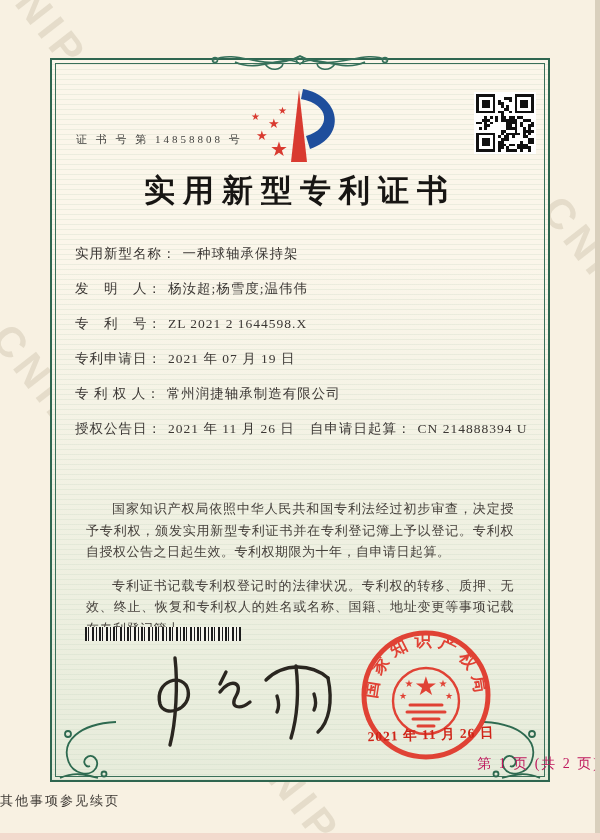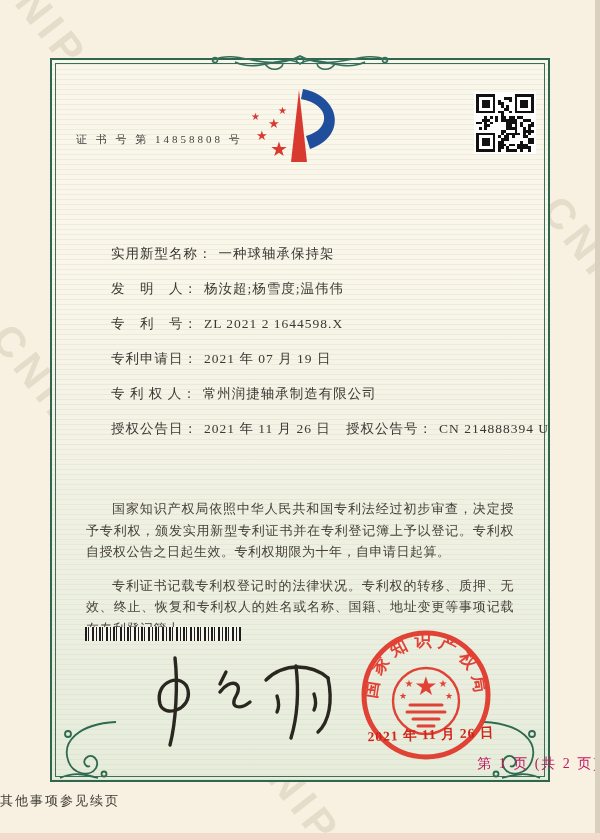--- a/index.html
+++ b/index.html
@@ -28,21 +28,21 @@
     position:absolute;left:3px;top:3px;right:3px;bottom:3px;
     border:1px solid #3a705a;
   }
   .cert-no{position:absolute;left:76px;top:92px;font-size:11px;letter-spacing:3px;color:#40403e;margin-top:40px;}
   .logo{position:absolute;left:240px;top:86px;width:118px;height:82px;}
   .qr{position:absolute;left:474px;top:92px;width:62px;height:62px;background:#fff;padding:2px;box-sizing:border-box;}
   .title{
     position:absolute;left:0;top:170px;width:100%;text-align:center;
     font-size:31px;font-weight:bold;letter-spacing:8px;color:#171513;
   }
-  .fields{position:absolute;left:75px;top:244px;width:455px;font-size:13.5px;color:#3b3734;margin-left:36px;}
+  .fields{position:absolute;left:75px;top:244px;width:455px;font-size:13.5px;color:#3b3734;}
   .frow{height:35px;line-height:20px;white-space:nowrap;}
   .flabel{letter-spacing:1px;}
   .fvalue{margin-left:6px;letter-spacing:1px;}
   .grant-no{position:absolute;left:235px;top:0;}
   .paras{
     position:absolute;left:74px;top:486px;width:452px;
     font-size:13px;line-height:21.5px;color:#46413c;text-align:justify;letter-spacing:0.5px;
   }
   .paras p{margin:12px;text-indent:2em;}
   .barcode{
@@ -252,41 +252,42 @@
         <rect x="8" y="20" width="1" height="1"></rect>
         <rect x="11" y="20" width="1" height="1"></rect>
         <rect x="12" y="20" width="1" height="1"></rect>
         <rect x="13" y="20" width="1" height="1"></rect>
         <rect x="14" y="20" width="1" height="1"></rect>
         <rect x="16" y="20" width="1" height="1"></rect>
         <rect x="19" y="20" width="1" height="1"></rect>
       </g>
   </svg>
 
+  <div class="title">实用新型专利证书</div>
 
   <div class="fields">
     <div class="frow">
       <span class="flabel">实用新型名称：</span><span class="fvalue">一种球轴承保持架</span>
     </div>
     <div class="frow">
       <span class="flabel">发　明　人：</span><span class="fvalue">杨汝超;杨雪度;温伟伟</span>
     </div>
     <div class="frow">
       <span class="flabel">专　利　号：</span><span class="fvalue">ZL 2021 2 1644598.X</span>
     </div>
     <div class="frow">
       <span class="flabel">专利申请日：</span><span class="fvalue">2021 年 07 月 19 日</span>
     </div>
     <div class="frow">
       <span class="flabel">专 利 权 人：</span><span class="fvalue">常州润捷轴承制造有限公司</span>
     </div>
     <div class="frow" style="position:relative;">
       <span class="flabel">授权公告日：</span><span class="fvalue">2021 年 11 月 26 日</span>
       <span class="grant-no">
-        <span class="flabel">授权公告号：</span><span class="fvalue">CN 214888394 U</span>
+        <span class="flabel">自申请日起算：</span><span class="fvalue">CN 214888394 U</span>
       </span>
     </div>
   </div>
 
   <div class="paras">
     <p>国家知识产权局依照中华人民共和国专利法经过初步审查，决定授予专利权，颁发实用新型专利证书并在专利登记簿上予以登记。专利权自授权公告之日起生效。专利权期限为十年，自申请日起算。</p>
     <p>专利证书记载专利权登记时的法律状况。专利权的转移、质押、无效、终止、恢复和专利权人的姓名或名称、国籍、地址变更等事项记载在专利登记簿上。</p>
   </div>
 
   <div class="barcode"></div>

